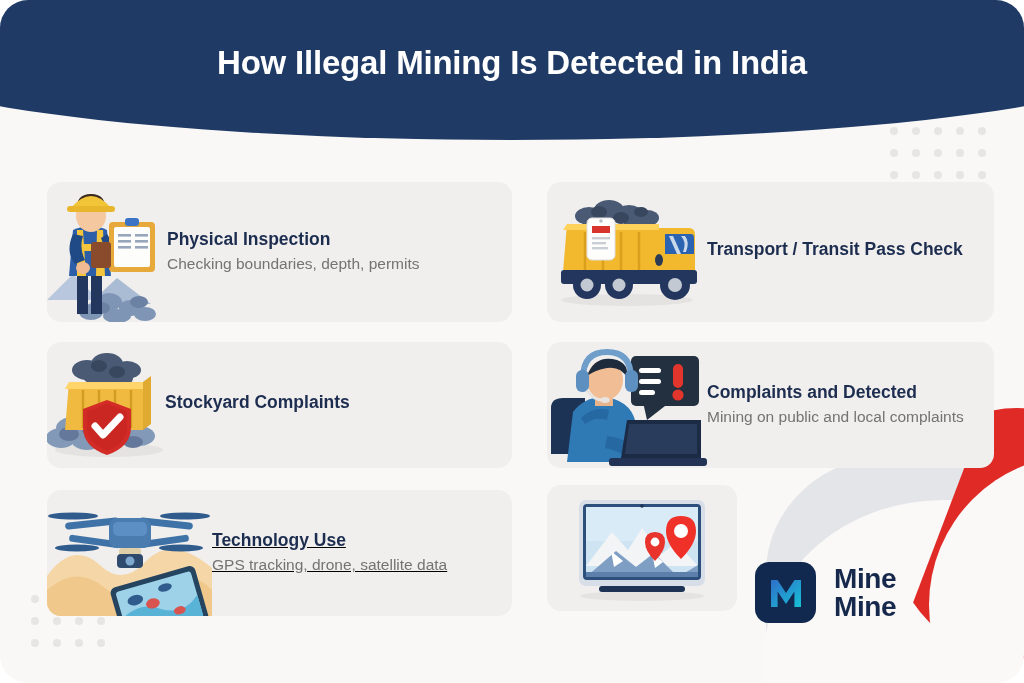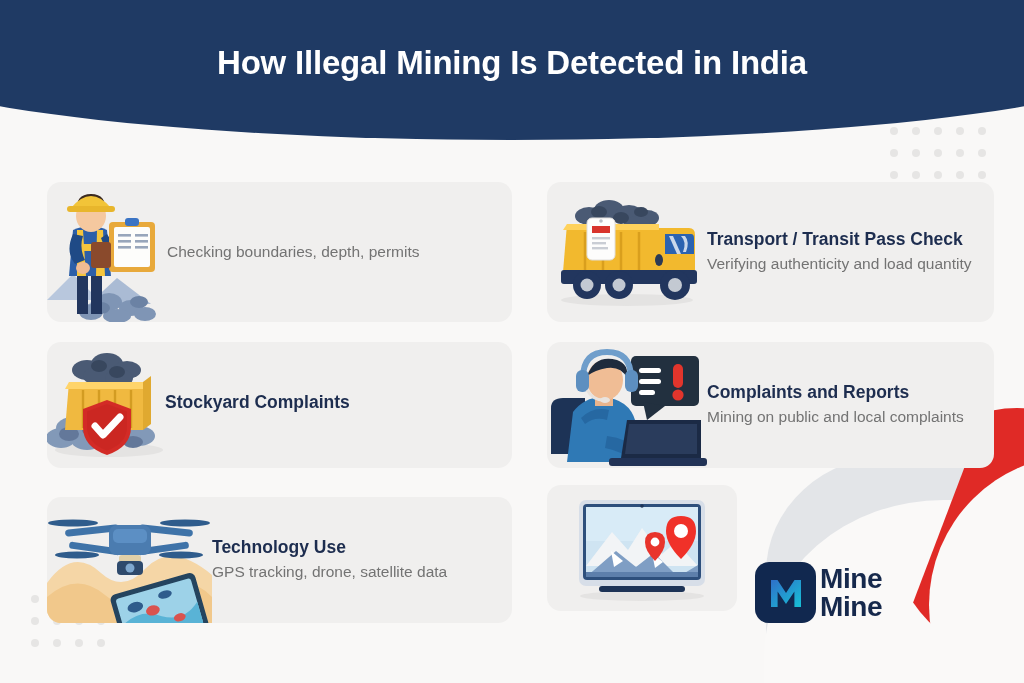--- a/index.html
+++ b/index.html
@@ -10,20 +10,21 @@
   }
   body {
     font-family: "Liberation Sans", sans-serif;
   }
   .poster {
     position: relative;
     width: 1024px;
     height: 683px;
     overflow: hidden;
     background: #faf9f8;
+    border-radius: 28px;
   }
 
   
   .bg-wash {
     position: absolute;
     inset: 0;
     background: #f9f8f7;
   }
   .header-band {
     position: absolute;
@@ -127,21 +128,21 @@
     background: #f0efee;
     border-radius: 14px;
     overflow: hidden;
     display: flex;
     align-items: center;
   }
   .card-col-left  { left: 0;   width: 465px; }
   .card-col-right { left: 500px; width: 447px; }
   .card-row-1 { top: 0;   height: 140px; }
   .card-row-2 { top: 160px; height: 126px; }
-  .card-row-3 { top: 315px; height: 126px; }
+  .card-row-3 { top: 308px; height: 126px; text-decoration: underline; }
   .card-map   { top: 303px; height: 126px; width: 190px; }
 
   .card-art {
     position: relative;
     flex: 0 0 auto;
     height: 100%;
     overflow: hidden;
   }
   .card-text {
     flex: 1 1 auto;
@@ -160,21 +161,21 @@
     line-height: 1.35;
   }
 
   
   .logo {
     position: absolute;
     left: 755px;
     top: 562px;
     display: flex;
     align-items: center;
-    gap: 4px;
+    gap: 18px;
     z-index: 5;
   }
   .logo-mark {
     width: 61px;
     height: 61px;
     border-radius: 14px;
     background: #11284f;
     display: flex;
     align-items: center;
     justify-content: center;
@@ -284,20 +285,21 @@
           <rect x="44" y="60" width="20" height="26" rx="3" fill="#8a4a2c"></rect>
 
           <ellipse cx="44" cy="34" rx="15" ry="16" fill="#f5c89f"></ellipse>
           <path d="M30 30 q14 -12 28 0 q2 -18 -14 -18 q-16 0 -14 18 z" fill="#3b2a20"></path>
 
           <path d="M24 26 q20 -24 40 0 z" fill="#f2c438"></path>
           <rect x="20" y="24" width="48" height="6" rx="3" fill="#e8b62c"></rect>
         </svg>
       </div>
       <div class="card-text">
+        <div class="card-title">Physical Inspection</div>
         <div class="card-desc">Checking boundaries, depth, permits</div>
       </div>
     </div>
 
     <div class="card card-col-right card-row-1">
       <div class="card-art" style="width:160px">
         <svg width="160" height="140" viewBox="0 0 160 140">
           <ellipse cx="80" cy="118" rx="66" ry="6" fill="#e4e3e2"></ellipse>
 
           <g fill="#4a5a74">
@@ -343,21 +345,20 @@
           <g fill="#c9cdd4">
             <rect x="45" y="55" width="18" height="2.4"></rect>
             <rect x="45" y="60" width="14" height="2.4"></rect>
             <rect x="45" y="65" width="16" height="2.4"></rect>
           </g>
           <circle cx="54" cy="39" r="1.8" fill="#b9bec6"></circle>
         </svg>
       </div>
       <div class="card-text">
         <div class="card-title">Transport / Transit Pass Check</div>
-        <div class="card-desc">Verifying authenticity and load quantity</div>
       </div>
     </div>
 
     <div class="card card-col-left card-row-2">
       <div class="card-art" style="width:118px">
         <svg width="118" height="126" viewBox="0 0 118 126">
           <ellipse cx="62" cy="108" rx="54" ry="7" fill="#e4e3e2"></ellipse>
 
           <g fill="#8299b8">
             <ellipse cx="26" cy="86" rx="17" ry="11"></ellipse>
@@ -434,21 +435,21 @@
           <rect x="78" y="28" width="13" height="22" rx="6" fill="#5d8fc0"></rect>
           <path d="M40 48 q6 10 16 10" stroke="#e8e3de" stroke-width="3" fill="none"></path>
           <ellipse cx="58" cy="58" rx="5" ry="3" fill="#e8e3de"></ellipse>
 
           <path d="M80 78 h74 v38 h-80 z" fill="#1b2a45"></path>
           <path d="M82 82 h68 v30 h-72 z" fill="#2a3c5c"></path>
           <rect x="62" y="116" width="98" height="8" rx="3" fill="#223356"></rect>
         </svg>
       </div>
       <div class="card-text">
-        <div class="card-title">Complaints and Reports</div>
+        <div class="card-title">Complaints and Detected</div>
         <div class="card-desc">Mining on public and local complaints</div>
       </div>
     </div>
 
     <div class="card card-col-left card-row-3">
       <div class="card-art" style="width:165px">
         <svg width="165" height="126" viewBox="0 0 165 126">
 
           <path d="M0 86 q26 -36 54 -10 q22 20 44 -4 q26 -28 67 6 v48 h-165 z" fill="#f5d6a6"></path>
           <path d="M0 100 q30 -26 58 -2 q26 22 50 0 q30 -26 57 2 v26 h-165 z" fill="#f1c88b"></path>

